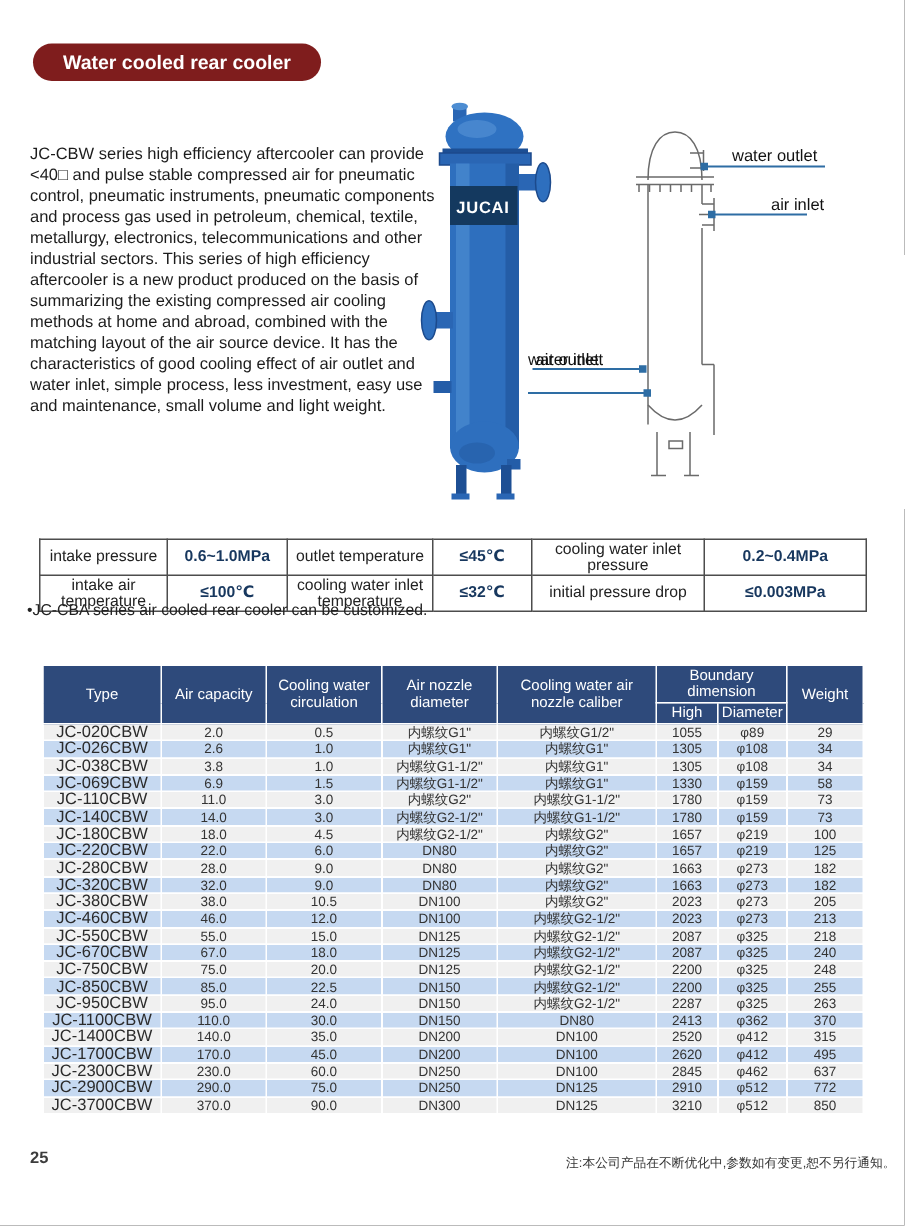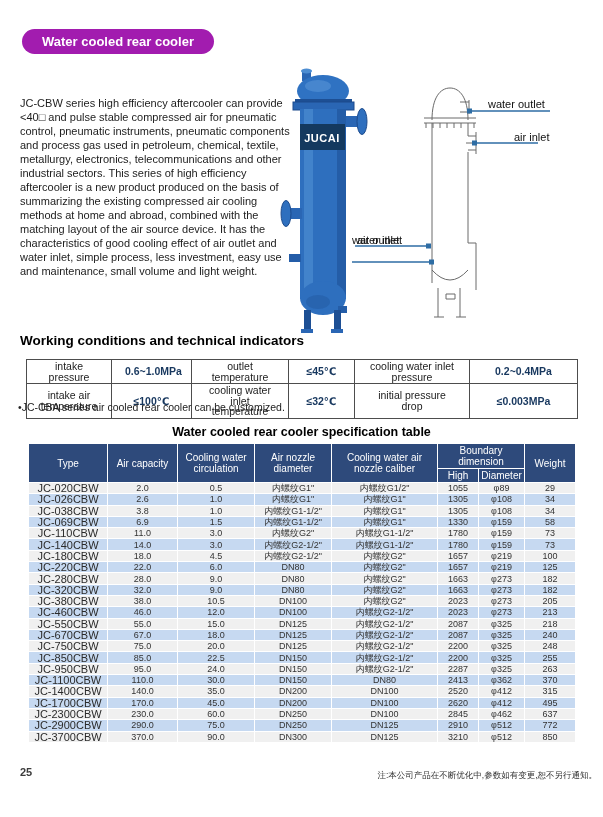--- a/index.html
+++ b/index.html
@@ -2,37 +2,37 @@
 <html><head>
 <meta charset="utf-8">
 <style>
   html,body{margin:0;padding:0;background:#888;}
   *{box-sizing:border-box;}
   .page{position:relative;width:603px;height:817px;background:#ffffff;margin:0 auto;
         font-family:"Liberation Sans","DejaVu Sans",sans-serif;color:#1a1a1a;overflow:hidden;}
 
   
   .badge{position:absolute;left:22px;top:29px;height:25px;line-height:25px;padding:0 20px;
-         background:#a21caf;color:#fff;font-weight:bold;font-size:13px;border-radius:13px;}
+         background:#7f1d1d;color:#fff;font-weight:bold;font-size:13px;border-radius:13px;}
 
   
   .intro{position:absolute;left:20px;top:96px;width:280px;font-size:11px;line-height:14px;
          color:#1c1c1c;text-align:left;}
 
   
   .illus{position:absolute;left:280px;top:58px;width:320px;height:286px;}
   .illus svg{position:absolute;left:0;top:0;}
   .diag-label{position:absolute;font-size:11px;color:#111;white-space:nowrap;background:transparent;}
 
   
   .wc-heading{position:absolute;left:20px;top:333px;font-size:13.5px;font-weight:bold;color:#000;}
   .wc-table-wrap{position:absolute;left:26px;top:359px;width:551px;}
   table.wc{border-collapse:collapse;table-layout:fixed;width:551px;}
   table.wc td{border:1px solid #4d4d4d;text-align:center;vertical-align:middle;
-              font-size:10.5px;line-height:10.5px;padding:1px 13px;height:20px;color:#222;}
+              font-size:10.5px;line-height:10.5px;padding:1px 1px;height:20px;color:#222;}
   table.wc td.wc-val{font-weight:bold;color:#17375E;}
   .wc-note{position:absolute;left:18px;top:401px;font-size:10.5px;color:#222;}
 
   
   .spec-title{position:absolute;left:0;top:425px;width:603px;text-align:center;
               font-size:12.5px;font-weight:bold;color:#000;}
   .spec-wrap{position:absolute;left:28px;top:443px;width:547px;}
   table.spec{border-collapse:collapse;table-layout:fixed;width:547px;}
   table.spec th{background:#2E4A7B;color:#fff;font-weight:normal;font-size:10px;line-height:11px;
                 border:1px solid #fff;padding:1px 0;vertical-align:middle;}
@@ -128,21 +128,20 @@
         <rect x="149" y="201.5" width="5" height="5"></rect>
       </g>
     </svg>
 
     <div class="diag-label" style="left:208px;top:40px;">water outlet</div>
     <div class="diag-label" style="left:234px;top:73px;">air inlet</div>
     <div class="diag-label" style="left:77px;top:176px;">air outlet</div>
     <div class="diag-label" style="left:72px;top:176px;">water inlet</div>
   </div>
 
-  <div class="wc-heading">Working conditions and technical indicators</div>
 
   <div class="wc-table-wrap">
     <table class="wc">
       <colgroup>
         <col style="width:85px">
           <col style="width:80px">
           <col style="width:97px">
         <col style="width:66px">
           <col style="width:115px">
           <col style="width:108px">
@@ -163,21 +162,20 @@
             <td class="wc-val">≤32℃</td>
             <td class="wc-lab">initial pressure drop</td>
             <td class="wc-val">≤0.003MPa</td>
           </tr>
         </tbody>
     </table>
   </div>
 
   <div class="wc-note">•JC-CBA series air cooled rear cooler can be customized.</div>
 
-  <div class="spec-title">Water cooled rear cooler specification table</div>
 
   <div class="spec-wrap">
     <table class="spec">
       <colgroup>
         <col style="width:79px">
           <col style="width:70px">
           <col style="width:77px">
           <col style="width:77px">
         <col style="width:106px">
           <col style="width:41px">

